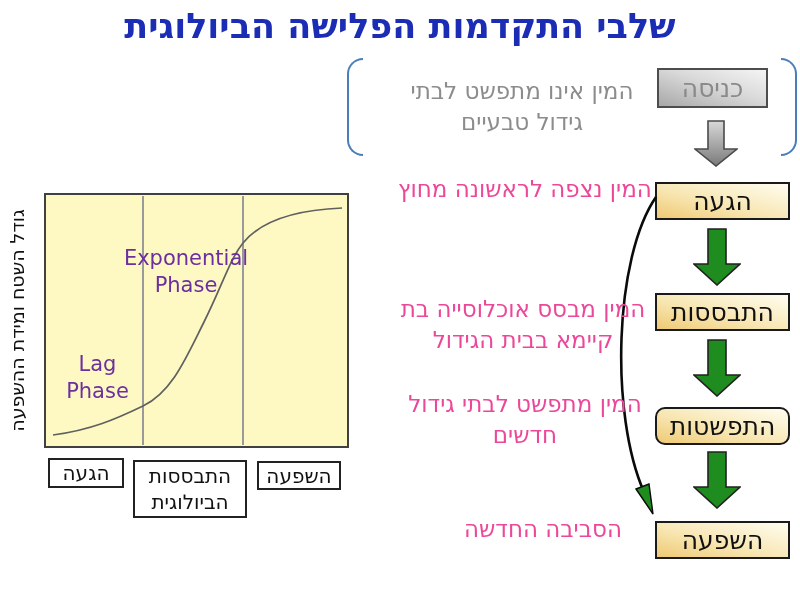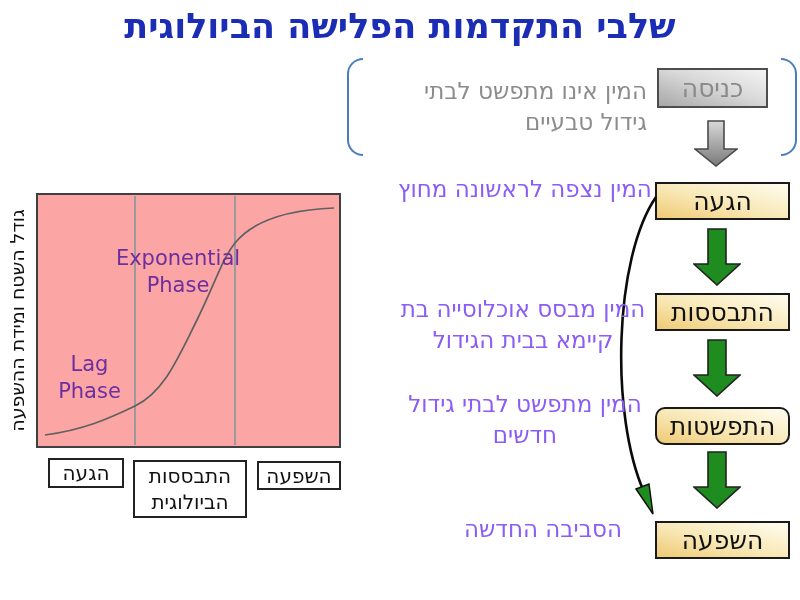--- a/index.html
+++ b/index.html
@@ -9,21 +9,21 @@
   }
   .title {
     position:absolute; top:6px; left:0; width:100%; text-align:center;
     direction:rtl; color:#1b2db4; font-size:35px; font-weight:600; letter-spacing:0px;
   }
   
   .bracket { position:absolute; top:58px; width:16px; height:98px; box-sizing:border-box; }
   .bracket.left  { left:347px; border:2px solid #4a7ebb; border-right:none; border-radius:16px 0 0 16px; }
   .bracket.right { left:781px; border:2px solid #4a7ebb; border-left:none;  border-radius:0 16px 16px 0; }
   .note {
-    position:absolute; left:397px; top:76px; width:250px; 
+    position:absolute; left:397px; top:76px; width:250px; text-align:center;
     direction:rtl; color:#8c8c8c; font-size:23px; line-height:31px;
   }
   
   .stage-box {
     position:absolute; left:655px; width:135px; height:38px; box-sizing:border-box;
     border:2px solid #1a1a1a; display:flex; align-items:center; justify-content:center;
     direction:rtl; font-size:25px; color:#111;
     background:linear-gradient(to bottom left,#fffdf0 0%,#f8e7b4 55%,#efca74 100%);
   }
   .stage-box.entry {
@@ -32,30 +32,30 @@
     background:linear-gradient(to bottom left,#f4f4f4 0%,#d9d9d9 45%,#a8a8a8 100%);
   }
   .stage-box.arrival  { top:182px; }
   .stage-box.establish{ top:293px; }
   .stage-box.spread   { top:407px;border-radius:10px; }
   .stage-box.impact   { top:521px; }
   .arrow-svg { position:absolute; }
   
   .ann {
     position:absolute; width:270px; text-align:center; direction:rtl;
-    color:#8b5cf6; font-size:23px; line-height:31px;
+    color:#ec4899; font-size:23px; line-height:31px;
   }
   .ann.a1 { left:390px; top:174px; }
   .ann.a2 { left:388px; top:294px; }
   .ann.a3 { left:390px; top:389px; }
   .ann.a4 { left:408px; top:514px; width:270px; }
   
   .chart {
-    position:absolute; left:36px; top:193px; width:305px; height:255px;
-    box-sizing:border-box; border:2px solid #404040; background:#fca5a5;
+    position:absolute; left:44px; top:193px; width:305px; height:255px;
+    box-sizing:border-box; border:2px solid #404040; background:#fef9c3;
   }
   .chart svg { position:absolute; left:0; top:0; }
   .phase-label { position:absolute; color:#6b2fa0; font-size:21px; line-height:27px; text-align:center; }
   .phase-label.exp { left:55px; top:50px; width:170px; }
   .phase-label.lag { left:4px;  top:156px; width:95px;text-align:center; }
   .ylabel {
     position:absolute; left:6px; top:448px; width:255px; height:24px;
     transform:rotate(-90deg); transform-origin:0 0;
     text-align:center; direction:rtl; font-size:19px; color:#111; white-space:nowrap;
   }

